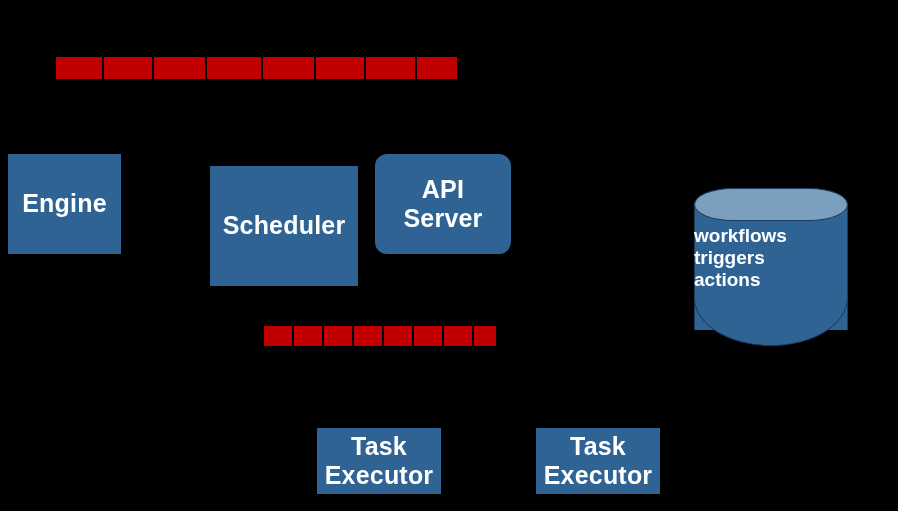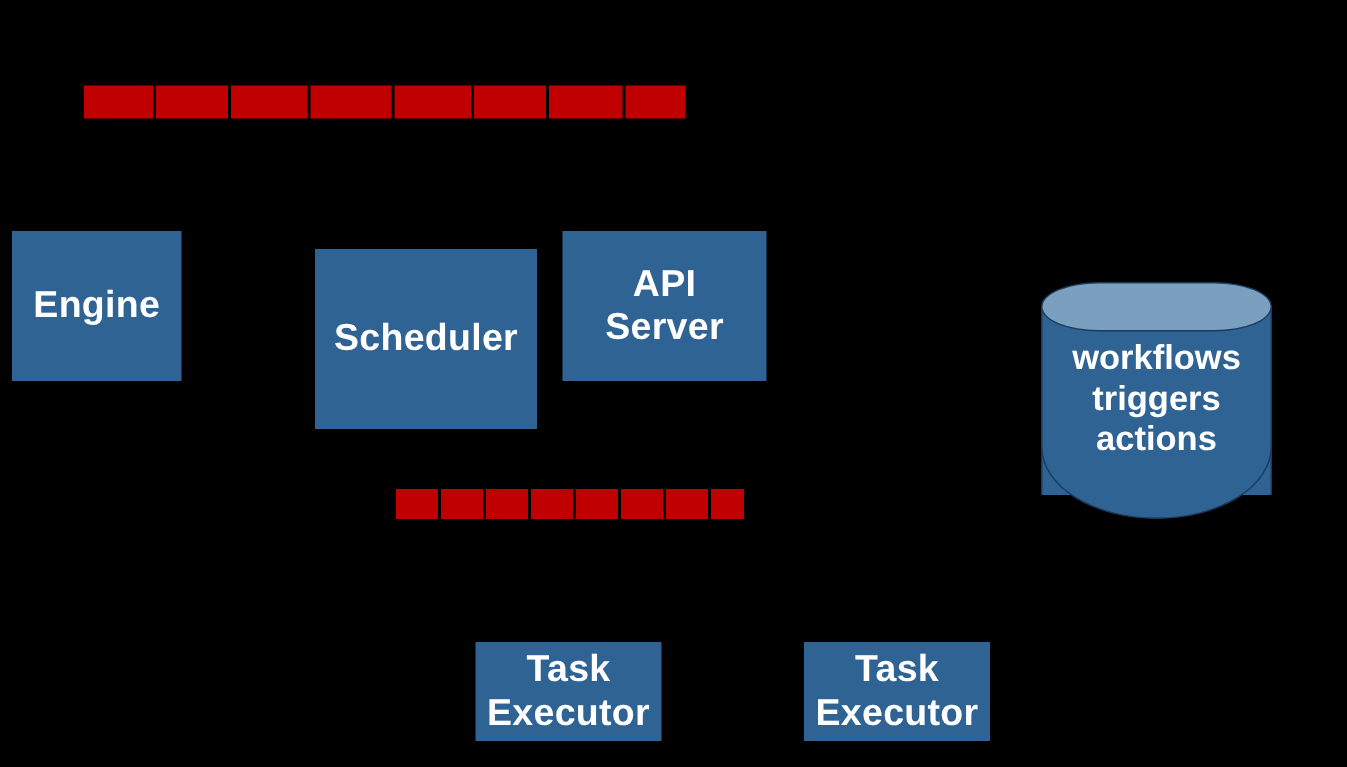--- a/index.html
+++ b/index.html
@@ -81,24 +81,24 @@
     right: 0;
     background: #7ba0bf;
     border: 1px solid #1b3c5c;
     border-radius: 50% / 100%;
     box-sizing: border-box;
   }
   .db-text {
     position: absolute;
     left: 0;
     right: 0;
-    text-align: center;
+    text-align: left;
     color: #ffffff;
     font-weight: bold;
-    font-size: 23px;
+    font-size: 19px;
     line-height: 1.17;
     z-index: 4;
   }
   .db-text-line { display: block; }
 </style>
 </head>
 <body>
 
 <div id="canvas">
 
@@ -114,21 +114,21 @@
     </div>
 
   <div class="node-box" style="left:8px; top:138px; width:113px; height:100px;">
     <span class="node-label">Engine</span>
   </div>
 
   <div class="node-box" style="left:210px; top:150px; width:148px; height:120px;">
     <span class="node-label">Scheduler</span>
   </div>
 
-  <div class="node-box" style="left:375px; top:138px; width:136px; height:100px;">
+  <div class="node-box" style="left:375px; top:138px; width:136px; height:100px;border-radius:12px;">
     <span class="node-label">API
 Server</span>
   </div>
 
   <div class="redaction-bar" id="middle-redaction" style="left:264px; top:310px; width:232px; height:20px;">
       <div class="redaction-block" style="width: 28px;"></div>
       <div class="redaction-block" style="width: 28px;"></div>
       <div class="redaction-block" style="width: 28px;"></div>
       <div class="redaction-block" style="width: 28px;"></div>
       <div class="redaction-block" style="width: 28px;"></div>

